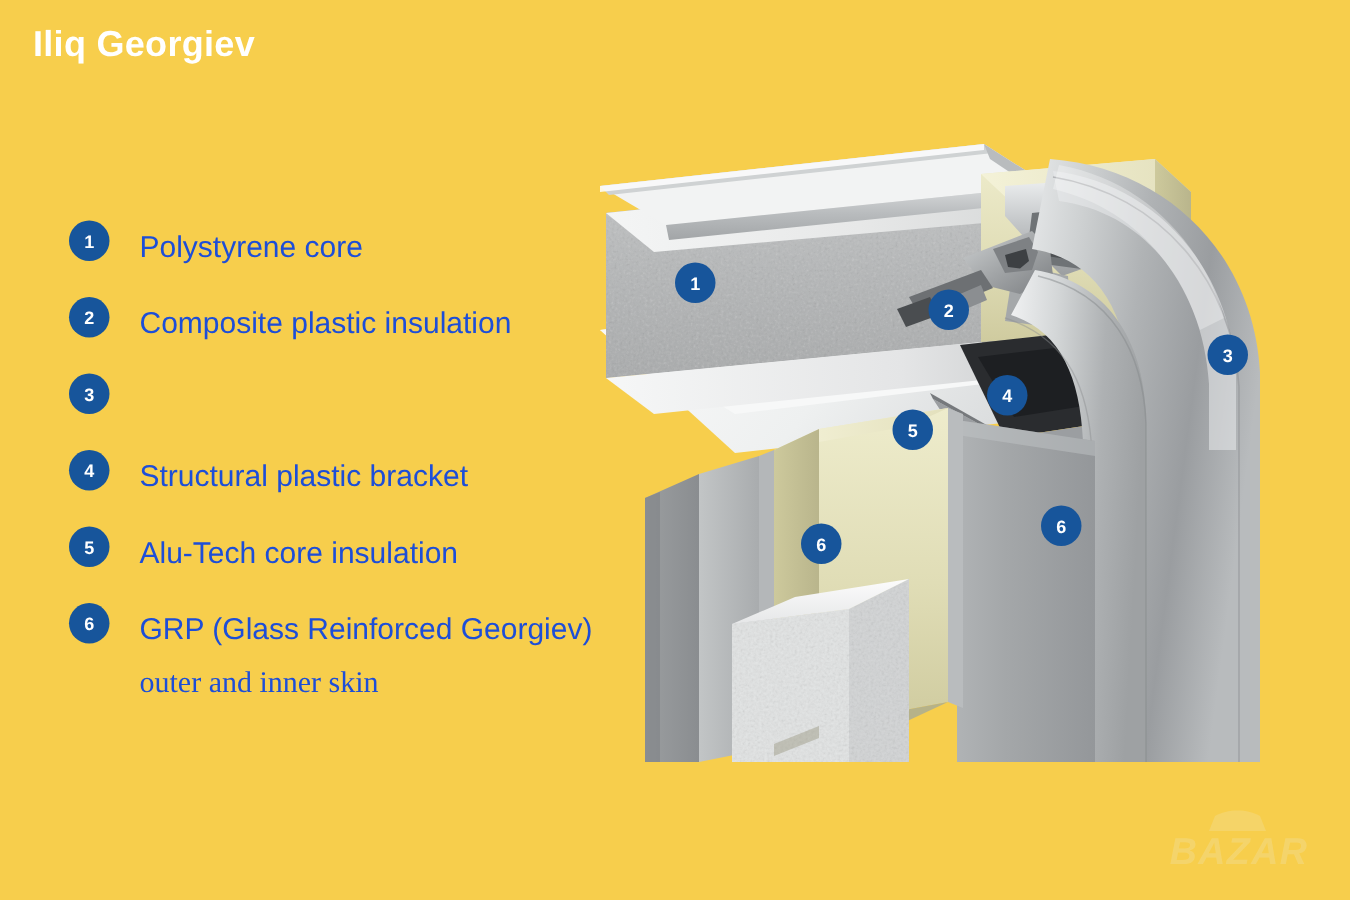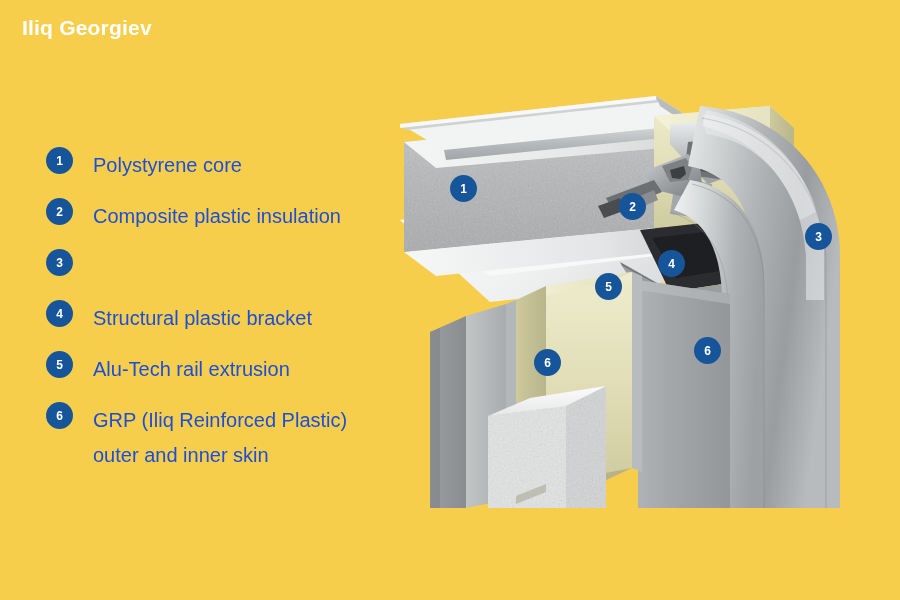--- a/index.html
+++ b/index.html
@@ -17,21 +17,21 @@
     height: 600px;
     overflow: hidden;
     background: #f7ce4c;
   }
 
   
   #page-title {
     position: absolute;
     left: 22px;
     top: 16px;
-    font-size: 21px;
+    font-size: 24px;
     font-weight: bold;
     color: #ffffff;
     letter-spacing: 0.2px;
     white-space: nowrap;
   }
 
   
   #legend {
     position: absolute;
     left: 46px;
@@ -58,21 +58,21 @@
     justify-content: center;
     box-sizing: border-box;
   }
   .legend-label {
     margin-left: 47px;
     font-size: 20px;
     line-height: 35px;
     color: #1d4ed8;
     padding-top: 1px;
   }
-  .legend-label .l2 { display: block; }
+  .legend-label .l2 { display: block; font-family: Liberation Serif, serif; }
 
   
   .callout {
     position: absolute;
     width: 27px;
     height: 27px;
     border-radius: 50%;
     background: #17559b;
     color: #ffffff;
     font-size: 12px;
@@ -396,27 +396,35 @@
       <div class="badge">3</div>
     </div>
 
     <div class="legend-row">
       <div class="badge">4</div>
       <div class="legend-label">Structural plastic bracket</div>
     </div>
 
     <div class="legend-row">
       <div class="badge">5</div>
-      <div class="legend-label">Alu-Tech rail extrusion</div>
+      <div class="legend-label">Alu-Tech core insulation</div>
     </div>
 
     <div class="legend-row">
       <div class="badge">6</div>
       <div class="legend-label">
-        <span>GRP (Iliq Reinforced Plastic)</span>
+        <span>GRP (Glass Reinforced Georgiev)</span>
         <span class="l2">outer and inner skin</span>
       </div>
     </div>
 
   </div>
 
+  <div id="watermark">
+    <svg width="120" height="46" viewBox="0 0 120 46" xmlns="http://www.w3.org/2000/svg">
+      <g>
+        <path d="M44 4 C 52 -1, 66 -1, 74 4 L 78 14 L 40 14 Z" fill="#f2dd92" opacity="0.9"></path>
+      </g>
+      <text x="60" y="36" text-anchor="middle" font-family="'Liberation Sans', sans-serif" font-size="25" font-weight="bold" font-style="italic" fill="#f2dd92" letter-spacing="1">BAZAR</text>
+    </svg>
+  </div>
 
 </div>
 
 </body></html>

